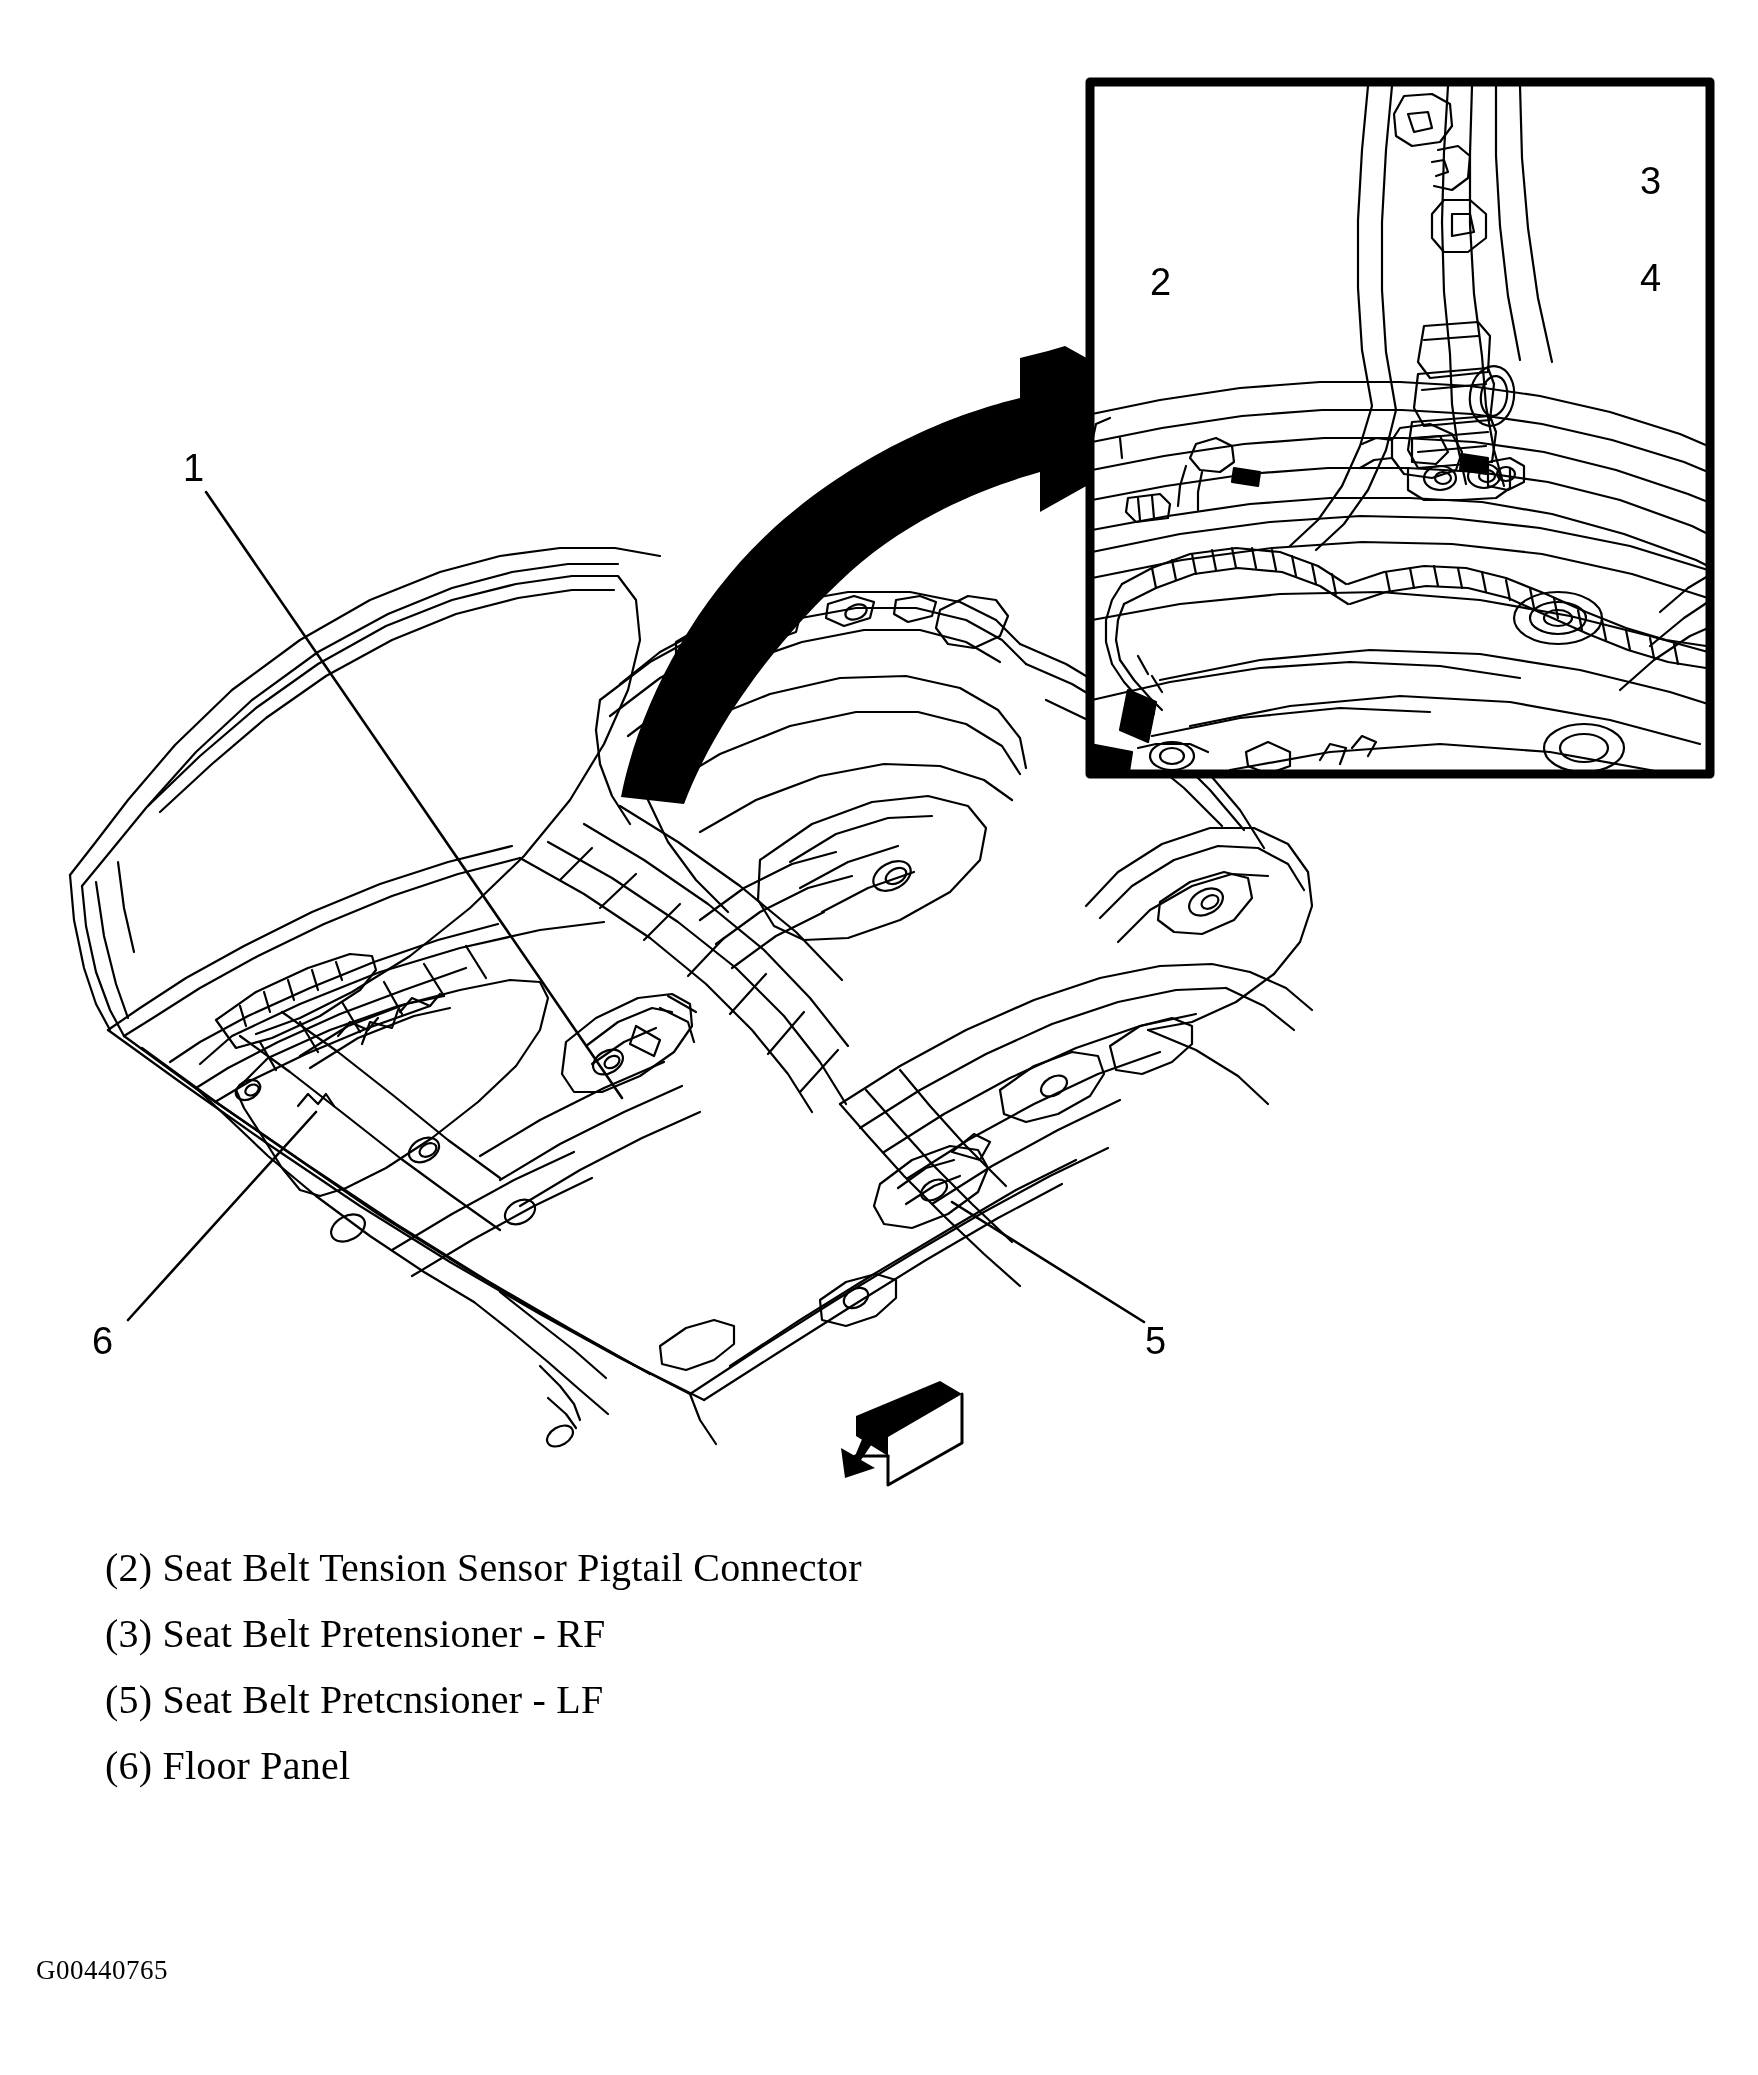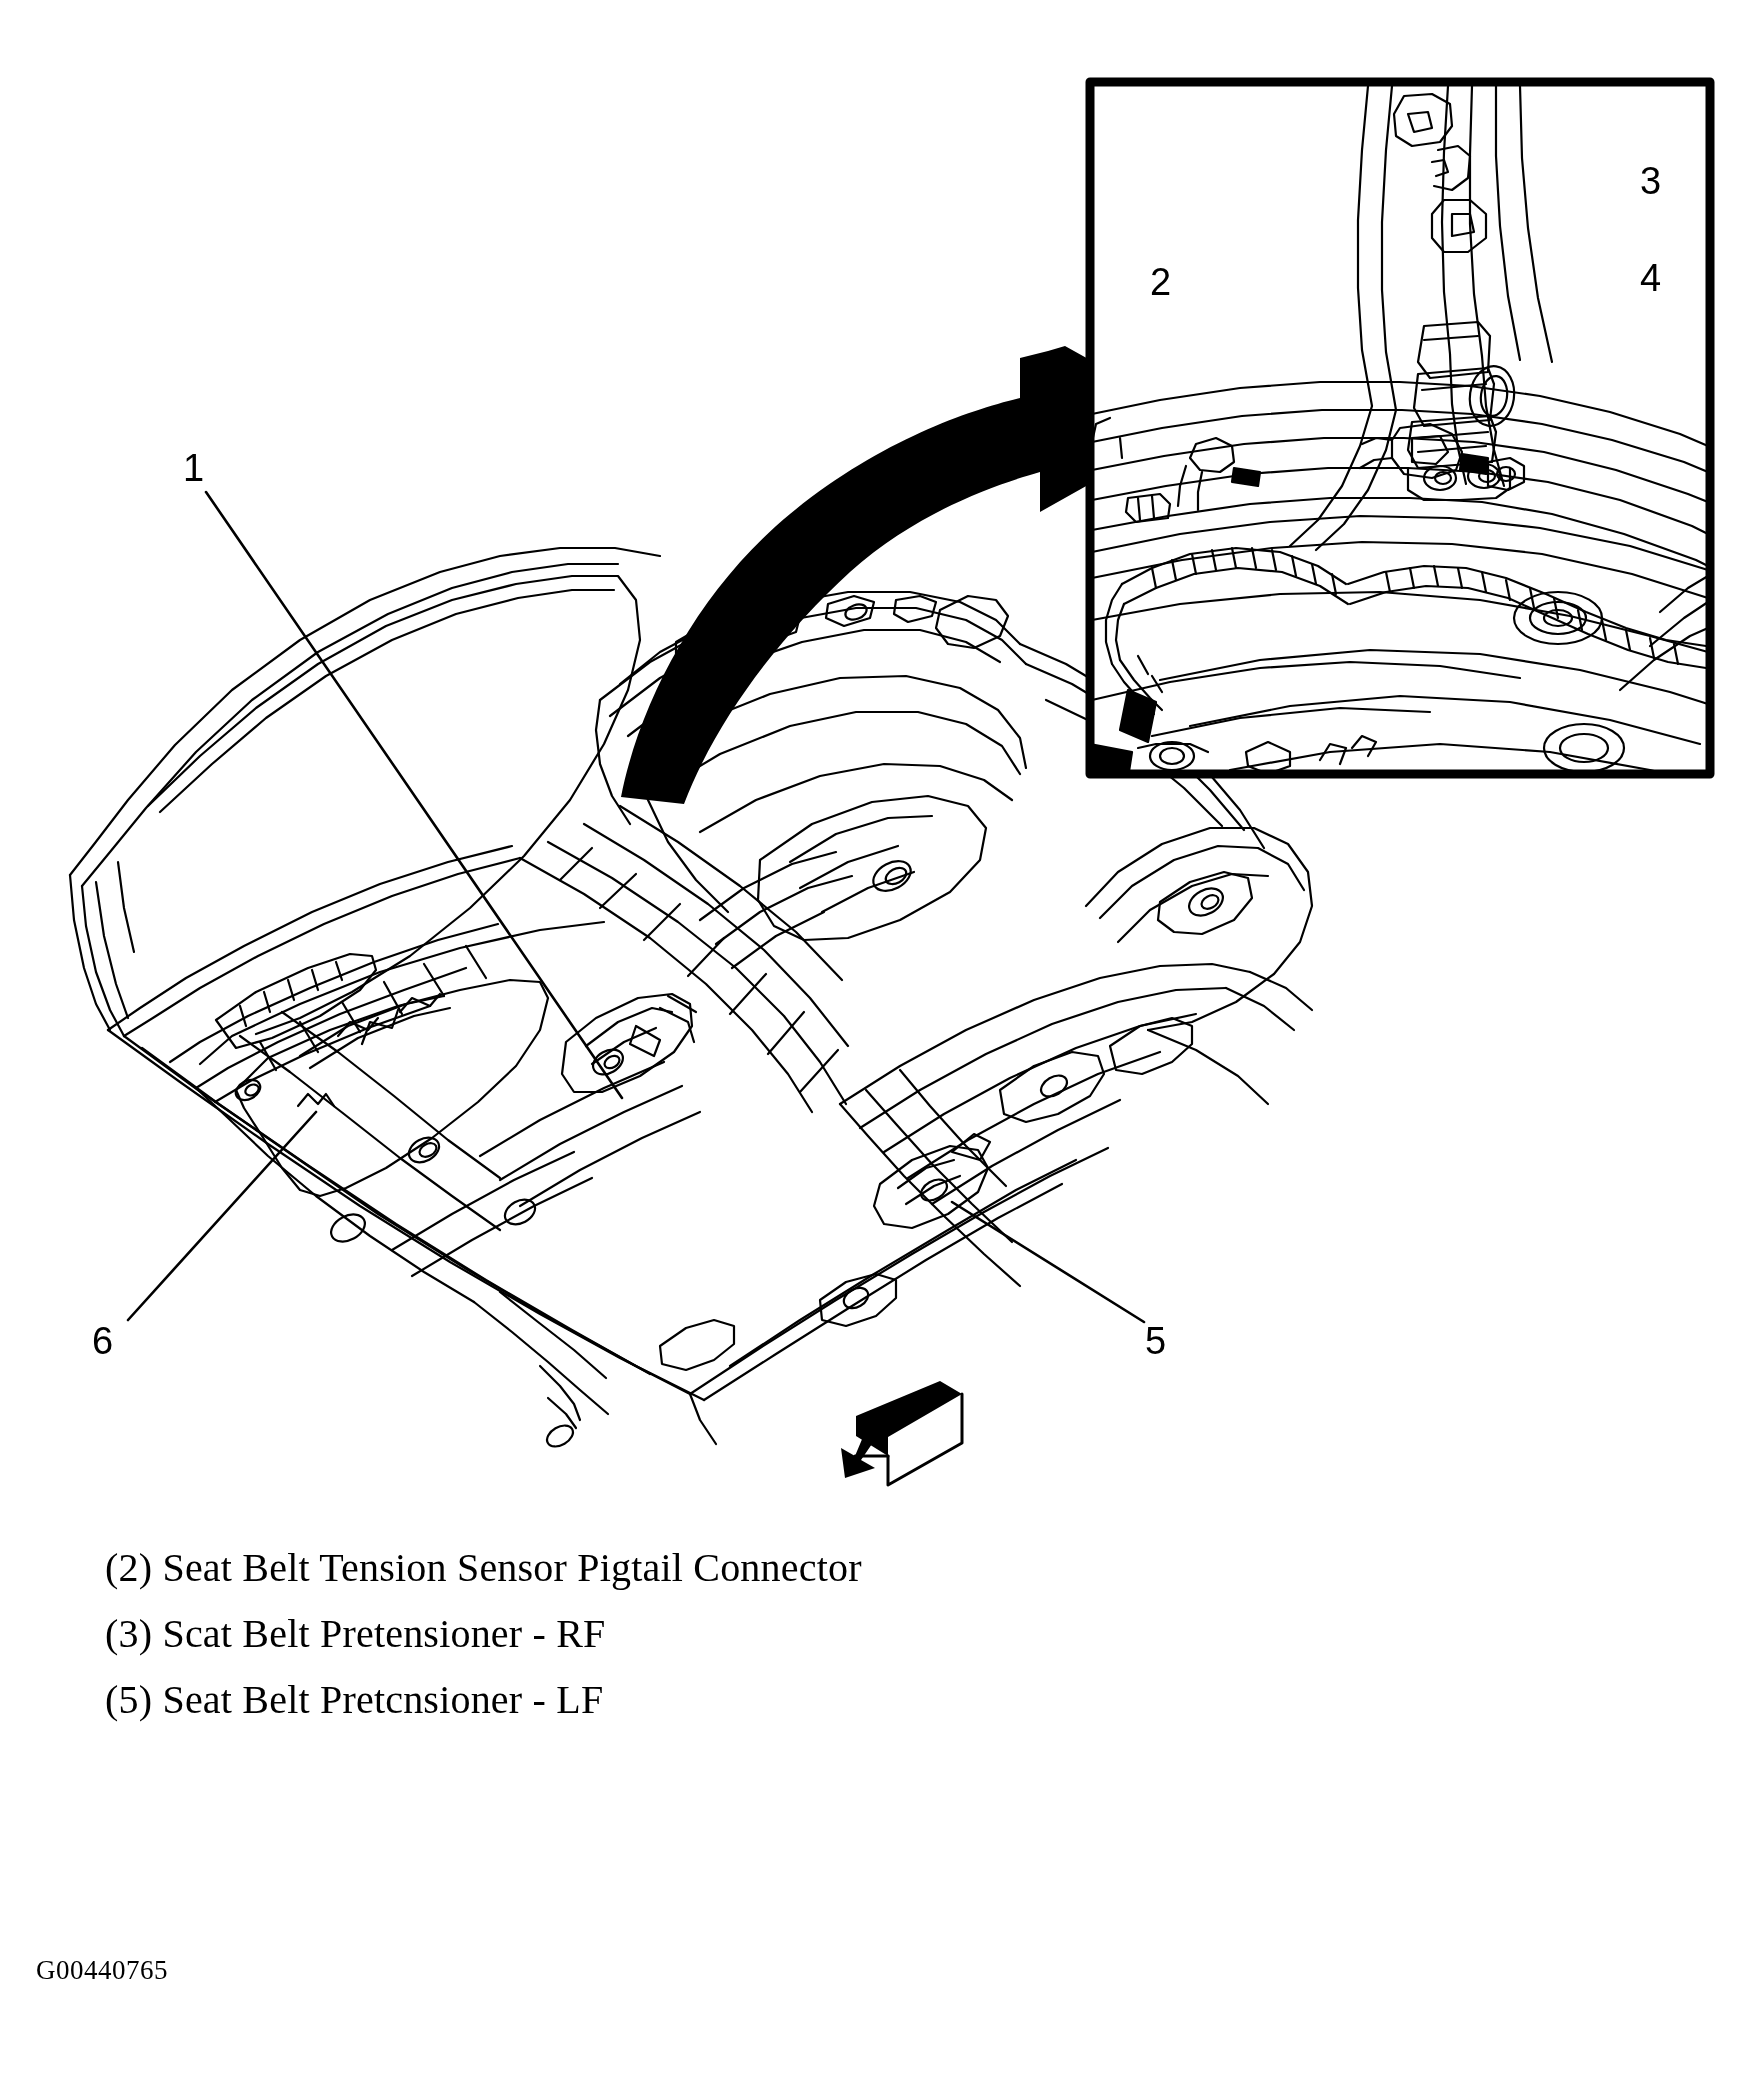--- a/index.html
+++ b/index.html
@@ -460,23 +460,27 @@
     <div class="callout" style="left:92px; top:1322px;">6</div>
   </div>
 
   <div class="legend">
     <div class="legend-item">
       <span class="num">(2)</span>
       <span class="txt">Seat Belt Tension Sensor Pigtail Connector</span>
     </div>
     <div class="legend-item">
       <span class="num">(3)</span>
-      <span class="txt">Scat Belt Pretensioner - RF</span>
+      <span class="txt">Seat Belt Pretensioner - RF</span>
     </div>
     <div class="legend-item">
       <span class="num">(5)</span>
       <span class="txt">Seat Belt Pretcnsioner - LF</span>
     </div>
+    <div class="legend-item">
+      <span class="num">(6)</span>
+      <span class="txt">Floor Panel</span>
+    </div>
   </div>
 
   <div class="figure-id">G00440765</div>
 
 </div>
 
 </body></html>

